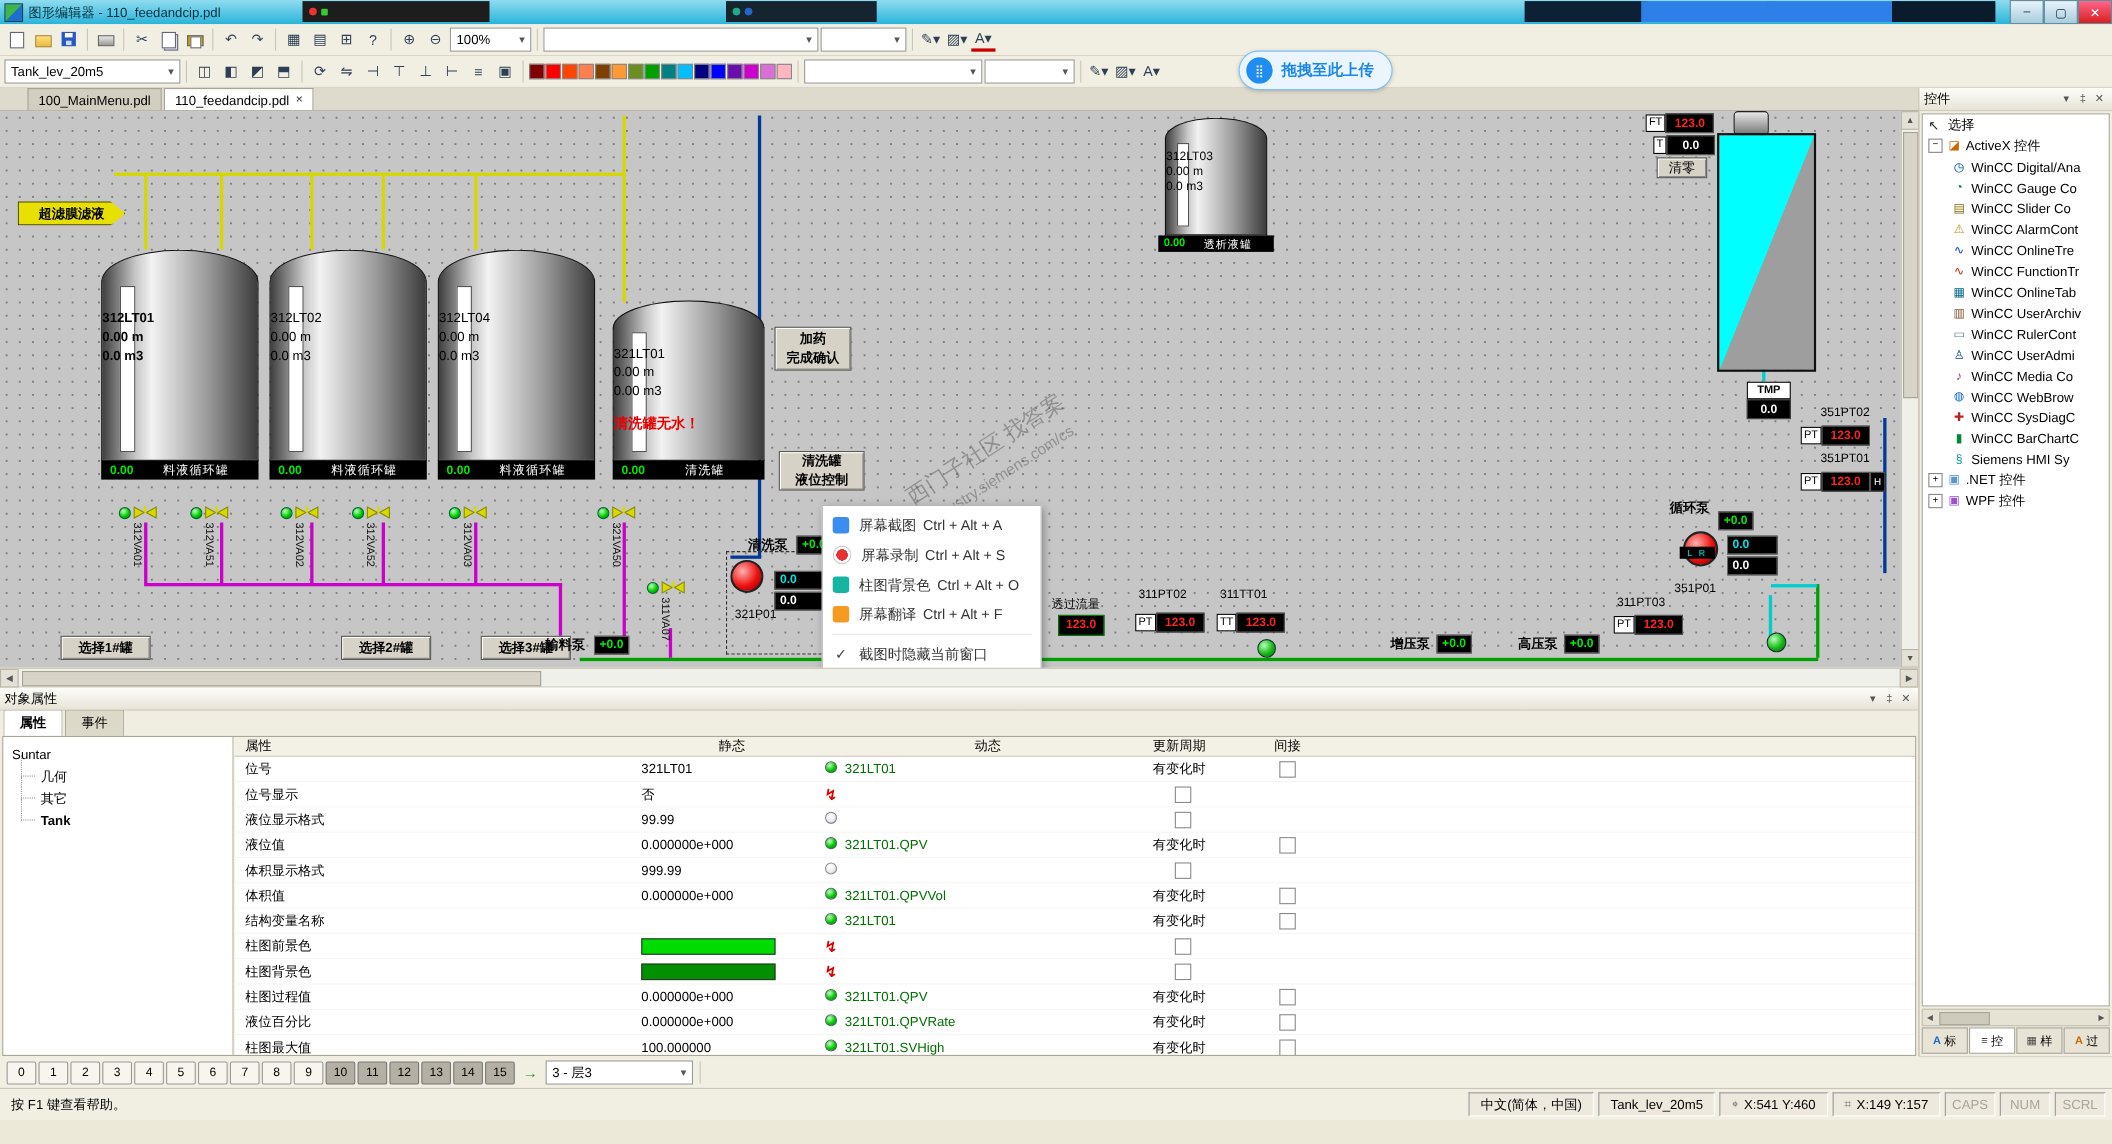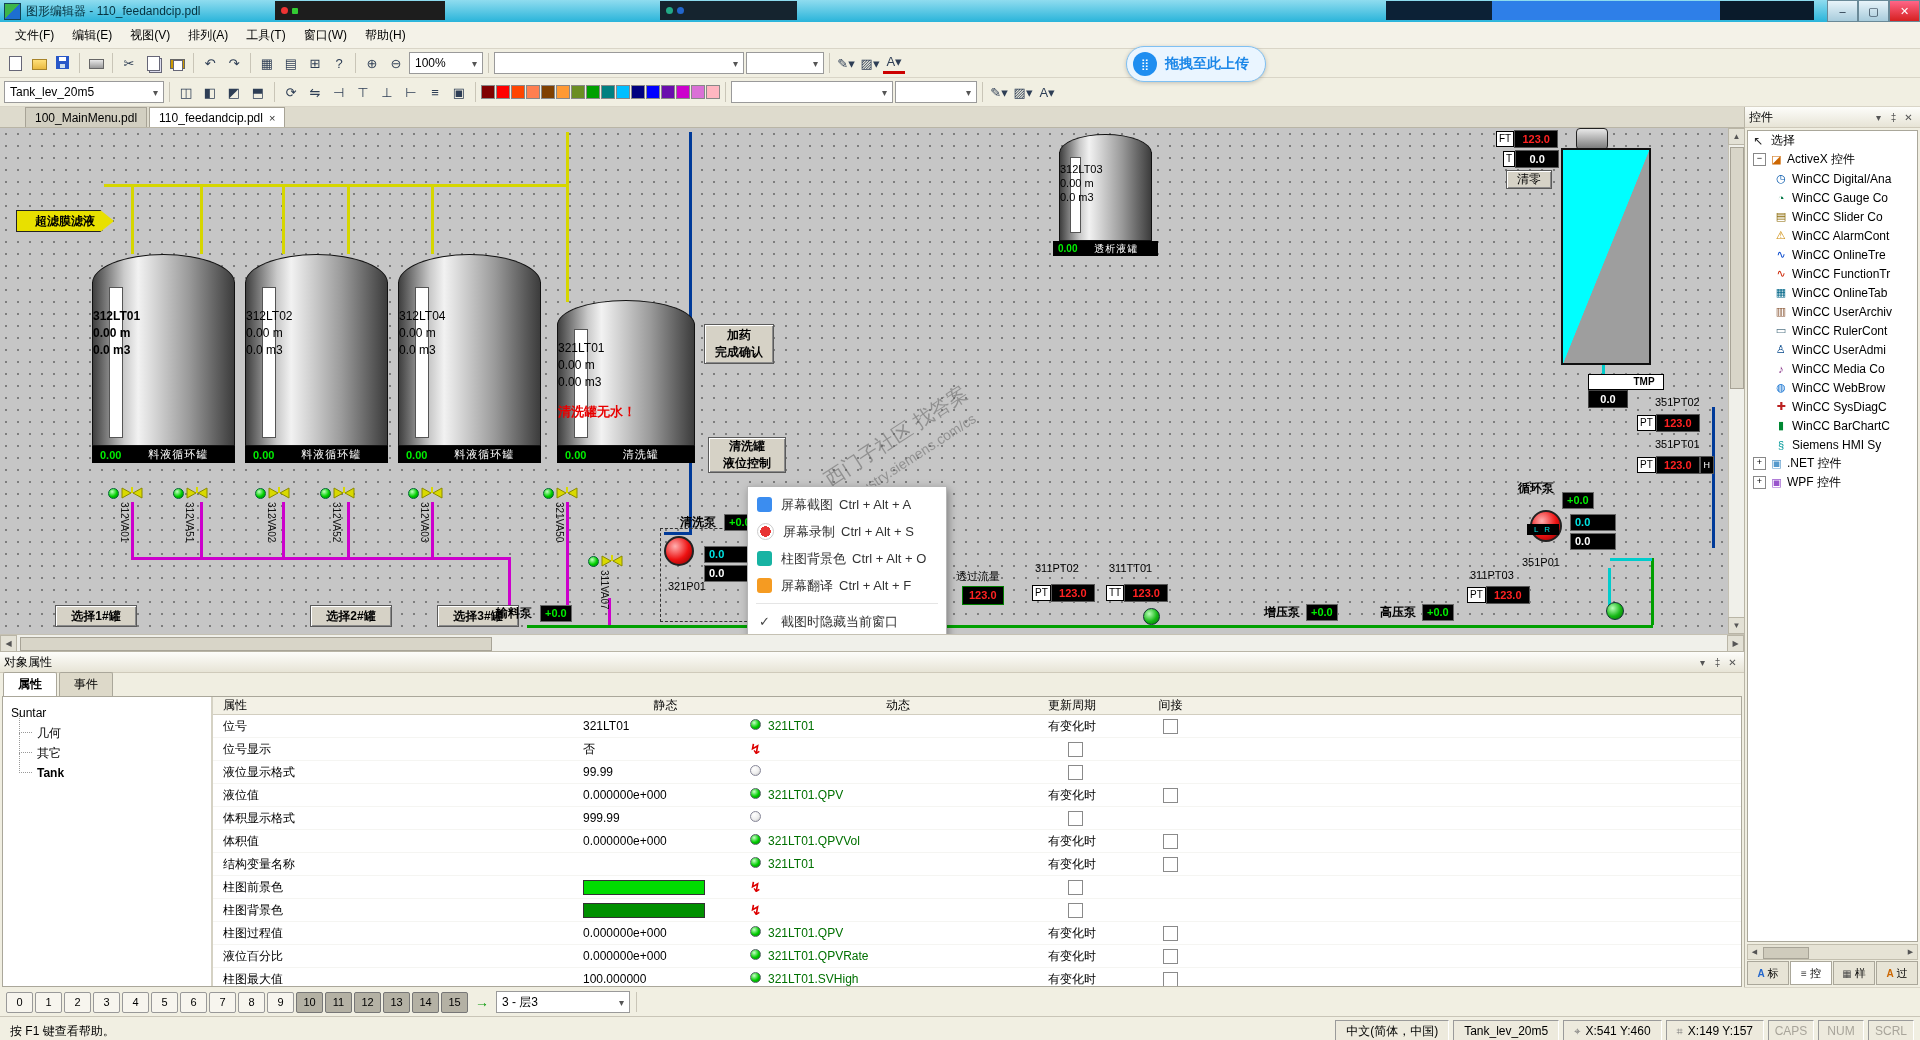--- a/index.html
+++ b/index.html
@@ -191,29 +191,20 @@
     <span class="tb-frag" style="left:1492px;width:110px;background:#2e7fe8;"></span>
     <span class="tb-frag" style="left:1606px;width:110px;background:#2e7fe8;"></span>
     <span class="tb-frag" style="left:1720px;width:82px;background:#0a1b2b;"></span>
     <span class="winbtns">
       <span class="wbtn">–</span>
       <span class="wbtn">▢</span>
       <span class="wbtn close">✕</span>
     </span>
   </div>
 
-  <div class="menubar">
-    <span class="menu-item">文件(F)</span>
-      <span class="menu-item">编辑(E)</span>
-      <span class="menu-item">视图(V)</span>
-      <span class="menu-item">排列(A)</span>
-      <span class="menu-item">工具(T)</span>
-      <span class="menu-item">窗口(W)</span>
-      <span class="menu-item">帮助(H)</span>
-  </div>
 
   <div class="toolbar">
     <span class="tbtn">
         <span class="mi">
           <span class="mi-page"></span>
         </span>
       </span>
     <span class="tbtn">
         <span class="mi">
           <span class="mi-folder"></span>
@@ -589,21 +580,21 @@
             <span class="pt-val">123.0</span>
           </div>
           <div class="pt" style="left:1503px;top:22px;">
             <span class="pt-tag">T</span>
             <span class="pt-val" style="color:#fff;">0.0</span>
           </div>
           <div class="motor-ic" style="left:1576px;top:0;width:30px;height:20px;border-radius:4px;"></div>
 
           <div class="tri-panel" style="left:1561px;top:20px;width:86px;height:213px;"></div>
 
-          <span class="tagtop" style="left:1588px;top:246px;width:38px;height:14px;padding-left:36px;">TMP</span>
+          <span class="tagtop" style="left:1588px;top:246px;width:38px;height:14px;">TMP</span>
           <span class="blkval" style="left:1588px;top:262px;width:38px;height:16px;">0.0</span>
 
           <span class="clabel small" style="left:1655px;top:268px;">351PT02</span>
           <div class="pt" style="left:1637px;top:286px;">
             <span class="pt-tag">PT</span>
             <span class="pt-val">123.0</span>
           </div>
           <span class="clabel small" style="left:1655px;top:310px;">351PT01</span>
           <div class="pt" style="left:1637px;top:328px;">
             <span class="pt-tag">PT</span>

